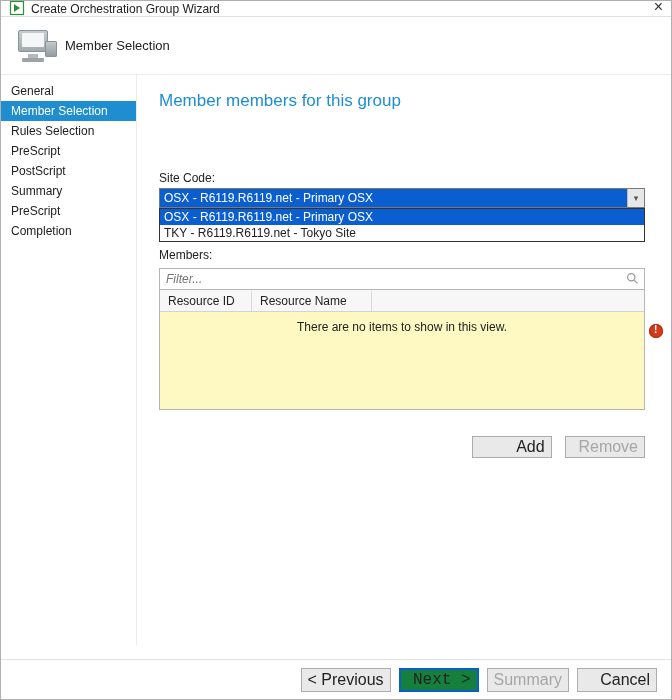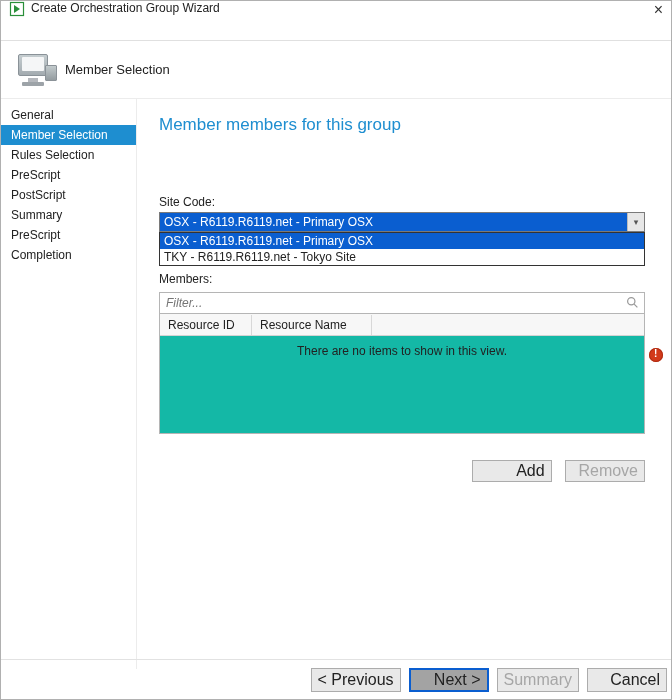--- a/index.html
+++ b/index.html
@@ -1,18 +1,18 @@
 <!DOCTYPE html>
 <html><head>
 <meta charset="utf-8">
 <style>
   * { box-sizing: border-box; }
   html, body { margin:0; padding:0; font-family: "Segoe UI", Tahoma, sans-serif; font-size:12px; color:#222; background:#d0d0d0; }
   .window { width:672px; height:700px; background:#fff; border:1px solid #b0b0b0; position:relative; }
-  .titlebar { height:40px; display:flex; align-items:flex-start; padding:0 8px; border-bottom:1px solid #e0e0e0; }
+  .titlebar { height:16px; display:flex; align-items:flex-end; padding:0 8px; border-bottom:1px solid #e0e0e0; }
   .titlebar .title { flex:1; font-size:12px; }
   .titlebar .t-icon { width:16px; height:16px; margin-right:6px; display:flex; align-items:center; justify-content:center; }
   .titlebar .close { width:40px; text-align:right; font-size:16px; font-family:Arial; color:#333; cursor:pointer; }
   .header { height:58px; display:flex; align-items:center; padding-left:14px; border-bottom:1px solid #ececec; }
   .header .hicon { width:38px; height:38px; margin-right:12px; position:relative; }
   .header .hicon .monitor { width:30px; height:22px; background:linear-gradient(#c5cdd0,#a3abb0); border:1px solid #8a9298; border-radius:2px; position:absolute; left:3px; top:3px; }
   .header .hicon .screen { width:22px; height:14px; background:#f5f6f7; position:absolute; left:7px; top:6px; border-radius:1px; }
   .header .hicon .stand { width:10px; height:6px; background:#b5b8bd; position:absolute; left:13px; top:27px; }
   .header .hicon .foot { width:22px; height:4px; background:#9da3a8; position:absolute; left:7px; top:31px; border-radius:1px; }
   .header .hicon .aux { width:12px; height:16px; background:linear-gradient(#c2cacc,#949ca0); position:absolute; left:30px; top:14px; border:1px solid #8b9298; border-radius:1px; }
@@ -27,33 +27,33 @@
   .sitecode-wrap { position:relative; margin-bottom:40px; }
   .combo { width:100%; height:20px; border:1px solid #7a7a7a; background:#0a5ed0; color:#fff; font-size:12px; display:flex; align-items:center; padding-left:4px; position:relative; }
   .combo .arrow { position:absolute; right:0; top:0; width:17px; height:100%; background:#e7e7e7; border-left:1px solid #bcbcbc; display:flex; align-items:center; justify-content:center; color:#555; font-size:9px; }
   .dropdown { position:absolute; left:0; top:20px; right:0; border:1px solid #333; background:#fff; z-index:10; }
   .dropdown .opt { padding:1px 4px; font-size:12px; cursor:pointer; }
   .dropdown .opt.sel { background:#0a5ed0; color:#fff; }
   .members-label { margin-bottom:6px; }
   .filter-wrap { position:relative; }
   .filter-wrap input { width:100%; height:22px; border:1px solid #b5b5b5; padding:2px 22px 2px 6px; font-size:12px; font-style:italic; color:#888; }
   .filter-wrap .sicon { position:absolute; right:6px; top:4px; color:#999; }
-  .grid { border:1px solid #b5b5b5; border-top:none; height:120px; position:relative; background:#14b8a6; }
+  .grid { border:1px solid #b5b5b5; border-top:none; height:120px; position:relative; background:#fef9c3; }
   .grid-head { display:flex; background:#f7f7f7; border-bottom:1px solid #d3d3d3; height:22px; align-items:center; }
   .grid-head .col { padding:3px 8px; font-size:12px; }
   .grid-head .col1 { width:92px; border-right:1px solid #d8d8d8; }
   .grid-head .col2 { flex:1; border-right:1px solid #d8d8d8; max-width:120px; }
   .grid-empty { text-align:center; font-size:12px; color:#222; padding:8px 0; }
   .warn-icon { position:absolute; right:-18px; top:56px; width:14px; height:14px; border-radius:50%; background:#d23a1a; box-shadow:0 0 0 1px #b02d13 inset; }
   .warn-icon:after { content:"!"; color:#fff; font-size:10px; font-weight:bold; position:absolute; left:5px; top:0; }
   .btn-row { text-align:right; margin-top:26px; }
   .btn-row .btn { width:73px; height:22px; margin-left:10px; }
-  .footer { position:absolute; bottom:0; left:0; right:0; height:40px; border-top:1px solid #e2e2e2; display:flex; justify-content:flex-end; align-items:center; padding-right:4px; gap:8px; }
+  .footer { position:absolute; bottom:0; left:0; right:0; height:40px; border-top:1px solid #e2e2e2; display:flex; justify-content:flex-end; align-items:center; padding-right:14px; gap:8px; }
   .btn { height:24px; min-width:80px; border:1px solid #acacac; background:#e9e9e9; font-size:16px; color:#222; cursor:pointer;text-align:right; }
-  .btn.primary { border:2px solid #0a5ed0; background:#a3a3a3; }
+  .btn.primary { border:2px solid #0a5ed0; background:#15803d;font-family:Liberation Mono, monospace; }
   .btn:disabled { color:#a6a6a6; cursor:default; }
 </style>
 </head>
 <body>
 
 <div class="window">
 
   <div class="titlebar">
     <div class="t-icon">
       <svg viewBox="0 0 16 16" width="16" height="16">

